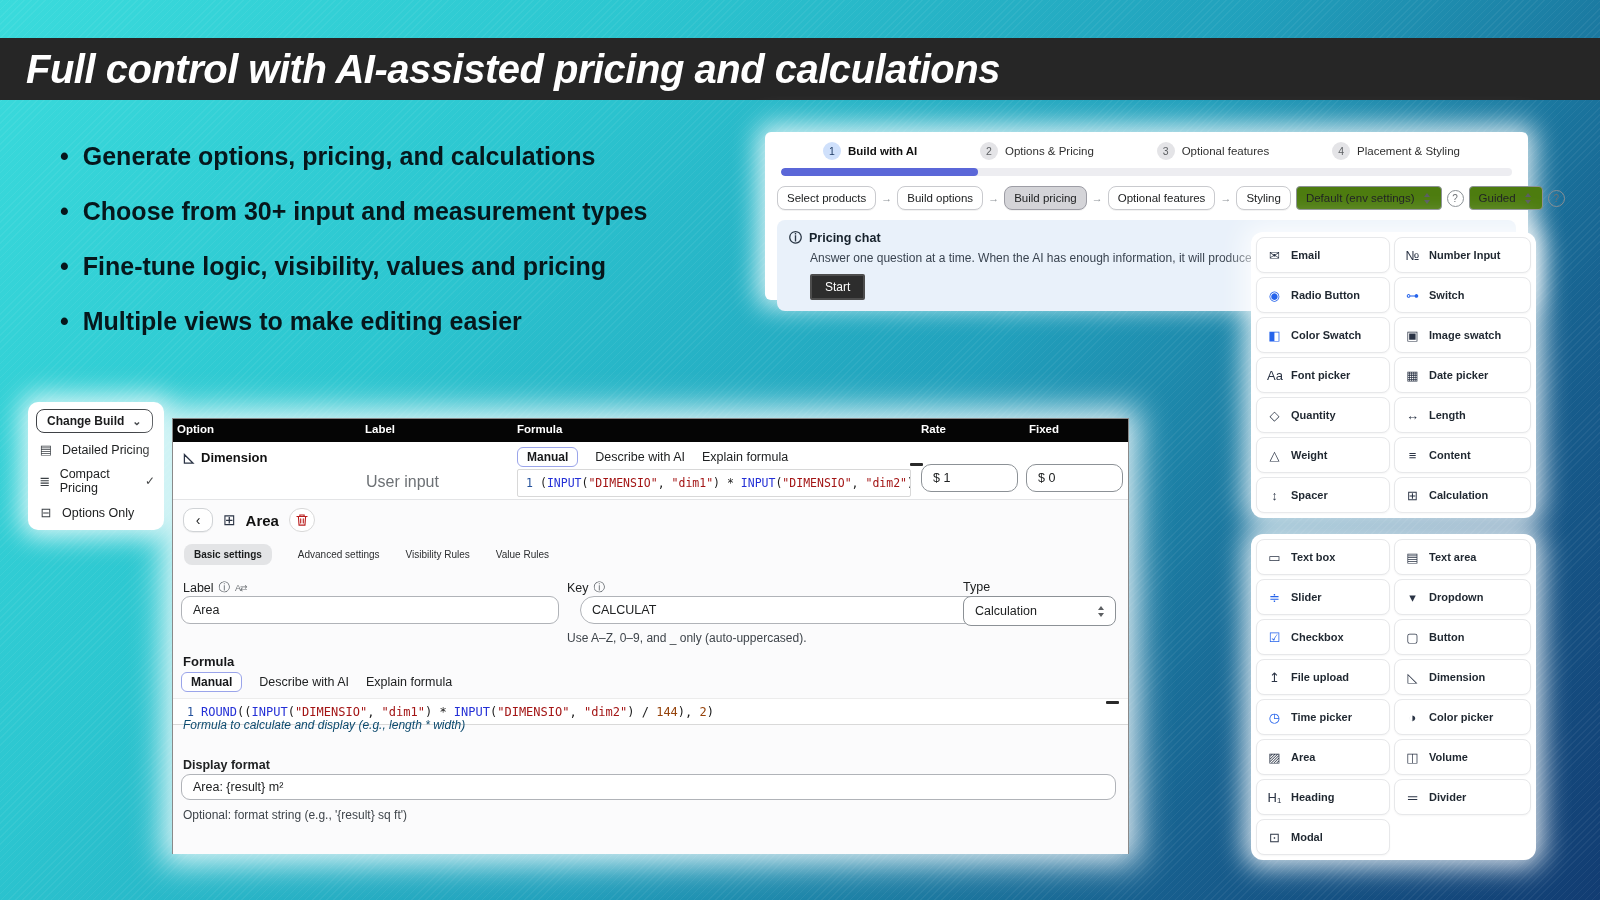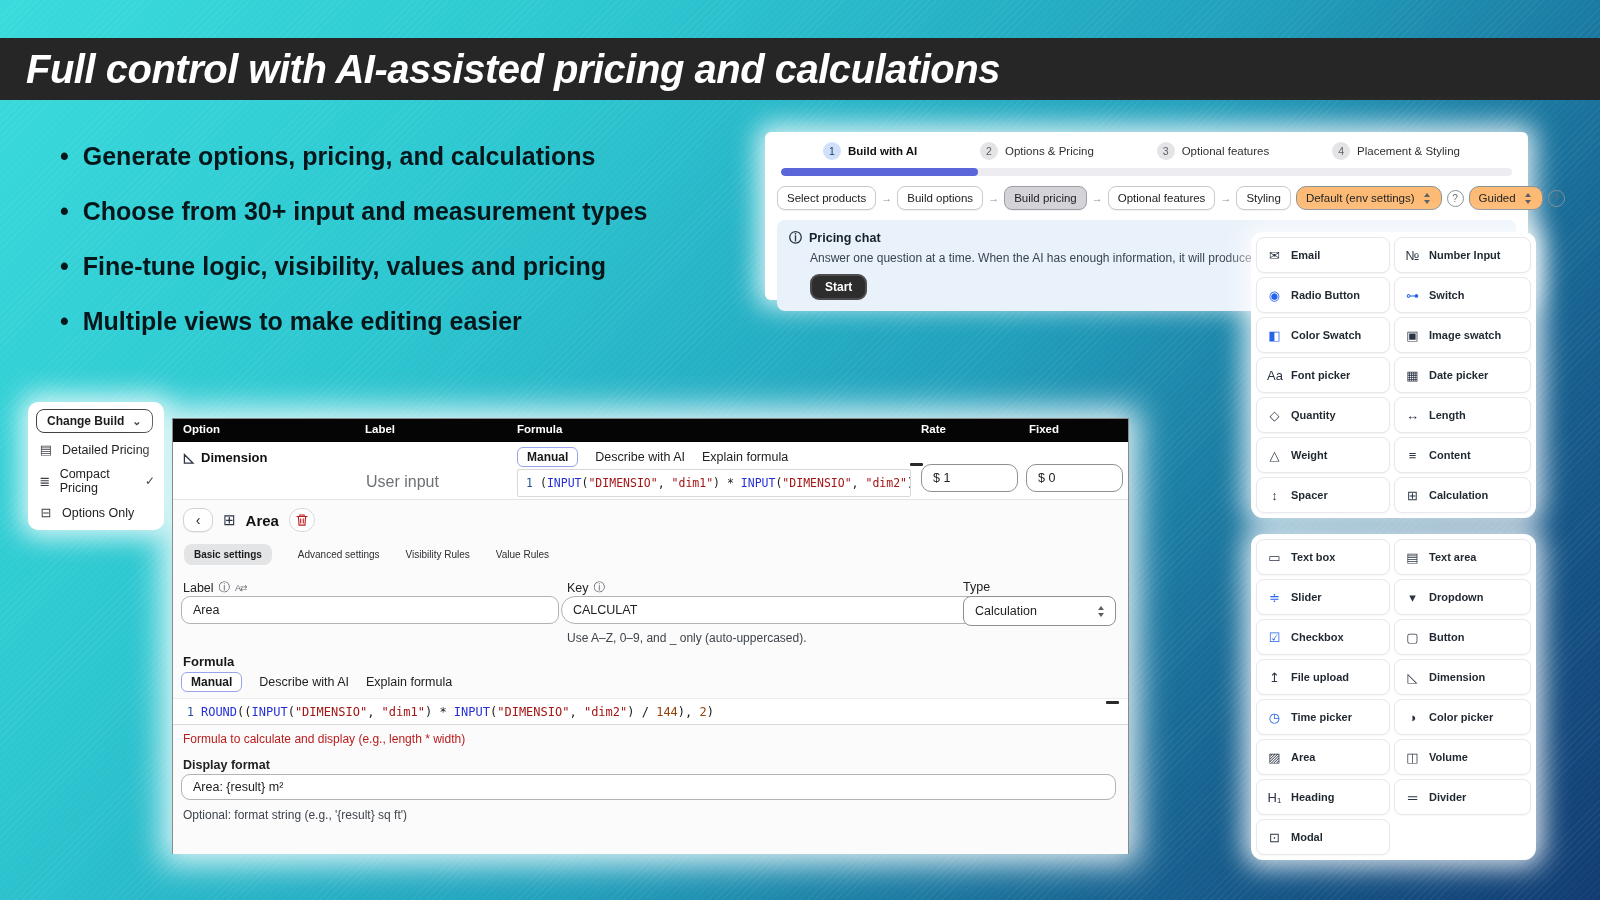--- a/index.html
+++ b/index.html
@@ -19,31 +19,31 @@
   .step{display:flex;align-items:center;gap:7px;font-size:11.5px;color:#303030;}
   .stepnum{width:18px;height:18px;border-radius:50%;background:#e4e4e7;color:#5c5f62;font-size:10.5px;display:flex;align-items:center;justify-content:center;}
   .step.active .stepnum{background:#cfe0fb;color:#1f3a63;}
   .step.active .steplabel{font-weight:bold;color:#111;}
   .progress-track{margin:8px 16px 0;height:8px;border-radius:4px;background:#ededf1;overflow:hidden;}
   .progress-fill{height:100%;border-radius:4px;background:#5b67d8;}
   .flow{display:flex;align-items:center;gap:5px;padding:10px 12px 0;}
   .flow-btn{border:1px solid #c9cace;border-radius:8px;background:#fff;padding:5px 9px;font-size:11.5px;color:#202223;white-space:nowrap;box-shadow:0 1px 0 rgba(0,0,0,.05);}
   .flow-btn.active{background:#d4d4d8;border-color:#9d9da5;}
   .flow-arrow{color:#8c9196;font-size:11px;}
-  .selectbox{display:flex;align-items:center;gap:8px;border:1px solid #8c9196;border-radius:10px;padding:5px 9px;font-size:11.5px;color:#202223;background:#fdba74;white-space:nowrap;}
+  .selectbox{display:flex;align-items:center;gap:8px;border:1px solid #8c9196;border-radius:4px;padding:5px 9px;font-size:11.5px;color:#202223;background:#4d7c0f;white-space:nowrap;}
   .ml-auto{margin-left:auto;}
   .updown{width:9px;height:11px;position:relative;display:inline-block;}
   .updown::before{content:"";position:absolute;left:1px;top:0;border-left:3.5px solid transparent;border-right:3.5px solid transparent;border-bottom:4px solid #5c5f62;}
   .updown::after{content:"";position:absolute;left:1px;bottom:0;border-left:3.5px solid transparent;border-right:3.5px solid transparent;border-top:4px solid #5c5f62;}
   .help{width:15px;height:15px;border:1.5px solid #898f94;border-radius:50%;color:#6d7175;font-size:10px;display:inline-flex;align-items:center;justify-content:center;flex:none;}
   .chat{margin:10px 12px 0;background:#e9f1fa;border-radius:8px;padding:9px 12px 11px;}
   .chat-title{display:flex;align-items:center;gap:7px;font-size:12.5px;font-weight:bold;color:#16212b;}
   .chat-info{font-size:13px;color:#2c3947;}
   .chat-desc{margin:4px 0 0 21px;font-size:12px;color:#3a4450;}
-  .start-btn{margin:9px 0 0 21px;display:inline-block;background:#2d2d2d;color:#fff;font-size:12px;font-weight:bold;border:2px solid #4d4d4d;border-radius:9px;padding:4px 13px;}
+  .start-btn{margin:9px 0 0 21px;display:inline-block;background:#2d2d2d;color:#fff;font-size:12px;font-weight:normal;border:2px solid #4d4d4d;border-radius:2px;padding:4px 13px;}
   
   .typegroup{border-radius:12px;padding:5px;display:grid;grid-template-columns:134px 137px;gap:4px;}
   .g1{left:1251px;top:232px;}
   .g2{left:1251px;top:534px;}
   .card{background:#fff;border:1px solid #e7e8ea;border-radius:8px;height:34px;display:flex;align-items:center;gap:9px;padding-left:10px;box-shadow:0 1px 2px rgba(0,0,0,.04);}
   .ticon{font-size:13px;color:#2b3445;width:15px;text-align:center;flex:none;}
   .ticon.tint-blue{color:#2563eb;}
   .tlabel{font-size:11px;font-weight:bold;color:#1f2730;white-space:nowrap;text-align:right;}
   
   .viewpanel{left:28px;top:402px;width:136px;height:128px;border-radius:10px;padding:0;}
@@ -305,21 +305,21 @@
         <span class="mi-check">✓</span>
       </div>
     <div class="menu-item">
         <span class="mi-icon">⊟</span>
         <span>Options Only</span>
       </div>
   </div>
 
   <div class="panel editor">
     <div class="thead">
-      <span class="th" style="left:10px">Option</span>
+      <span class="th" style="left:4px">Option</span>
       <span class="th" style="left:192px">Label</span>
       <span class="th" style="left:344px">Formula</span>
       <span class="th" style="left:748px">Rate</span>
       <span class="th" style="left:856px">Fixed</span>
     </div>
     <div class="dim-row">
       <div class="dim-name">
           <span class="dim-icon">◺</span>
           <span>Dimension</span>
         </div>
@@ -360,21 +360,21 @@
           <span>Label</span>
           <span class="info-i">ⓘ</span>
           <span class="xlate">A⇄</span>
         </div>
       <input class="txt" style="left: 8px; top: 96px; width: 378px; height: 28px;" readonly="" value="Area">
 
       <div class="flabel" style="left:394px;top:80px;">
           <span>Key</span>
           <span class="info-i">ⓘ</span>
         </div>
-      <input class="txt" style="left: 388px; top: 96px; width: 428px; height: 28px; border-radius: 14px;" readonly="" value="CALCULAT">
+      <input class="txt" style="left: 407px; top: 96px; width: 428px; height: 28px; border-radius: 14px;" readonly="" value="CALCULAT">
       <div class="helper" style="left:394px;top:131px;">Use A–Z, 0–9, and _ only (auto-uppercased).</div>
 
       <div class="flabel" style="left:790px;top:80px;">
           <span>Type</span>
         </div>
       <div class="typesel" style="left:790px;top:96px;width:153px;height:30px;">
           <span>Calculation</span>
           <span class="updown"></span>
         </div>
 
@@ -382,21 +382,21 @@
       <div class="ftabs" style="left:8px;top:172px;">
         <span class="chip">Manual</span>
         <span class="ftab">Describe with AI</span>
         <span class="ftab">Explain formula</span>
       </div>
       <div class="codeline">
         <span class="lineno" style="margin-left:14px;">1</span>
         <span class="code" style="font-size:12px;"><span class="tok-fn">ROUND</span><span class="tok-plain">((</span><span class="tok-fn">INPUT</span><span class="tok-plain">(</span><span class="tok-str">"DIMENSIO"</span><span class="tok-plain">, </span><span class="tok-str">"dim1"</span><span class="tok-plain">) * </span><span class="tok-fn">INPUT</span><span class="tok-plain">(</span><span class="tok-str">"DIMENSIO"</span><span class="tok-plain">, </span><span class="tok-str">"dim2"</span><span class="tok-plain">) / </span><span class="tok-num">144</span><span class="tok-plain">), </span><span class="tok-num">2</span><span class="tok-plain">)</span></span>
       </div>
       <div class="dash" style="left:933px;top:201px;width:13px;height:3px;"></div>
-      <div class="helper" style="left:10px;top:232px;color:#b91c1c;">Formula to calculate and display (e.g., length * width)</div>
+      <div class="helper" style="left:10px;top:218px;color:#0c4a6e;font-style:italic;">Formula to calculate and display (e.g., length * width)</div>
 
       <div class="flabel" style="left:10px;top:258px;font-weight:bold;">Display format</div>
       <input class="txt" style="left: 8px; top: 274px; width: 935px; height: 26px;" readonly="" value="Area: {result} m²">
       <div class="helper" style="left:10px;top:308px;">Optional: format string (e.g., '{result} sq ft')</div>
     </div>
   </div>
 
 </div>
 
 </body></html>

